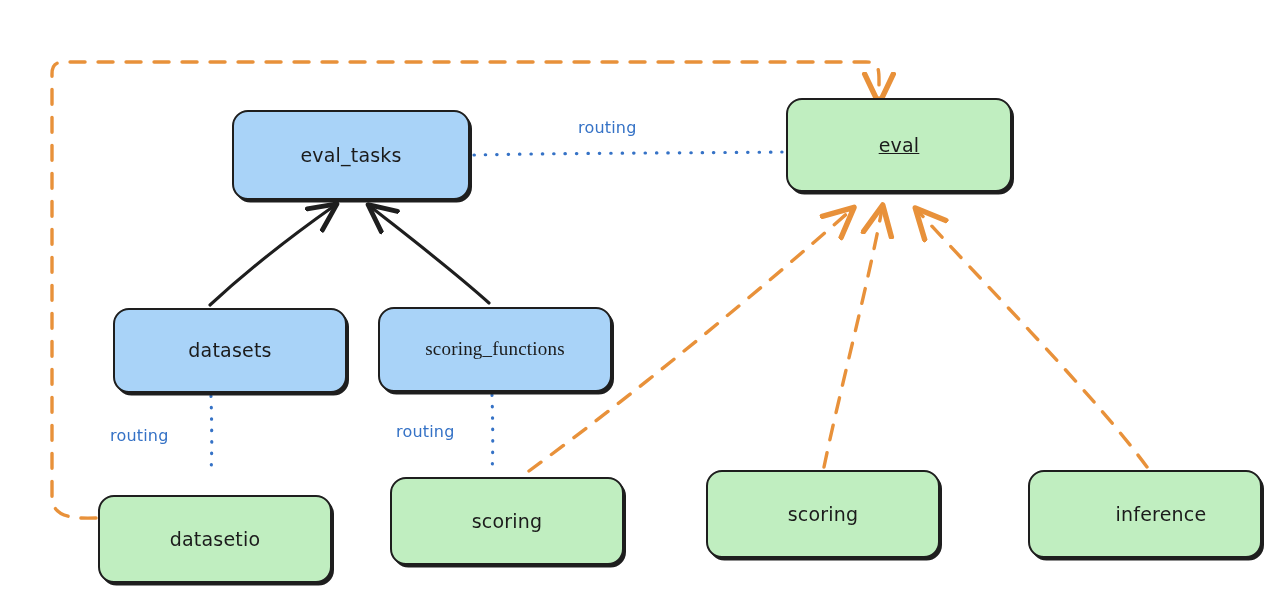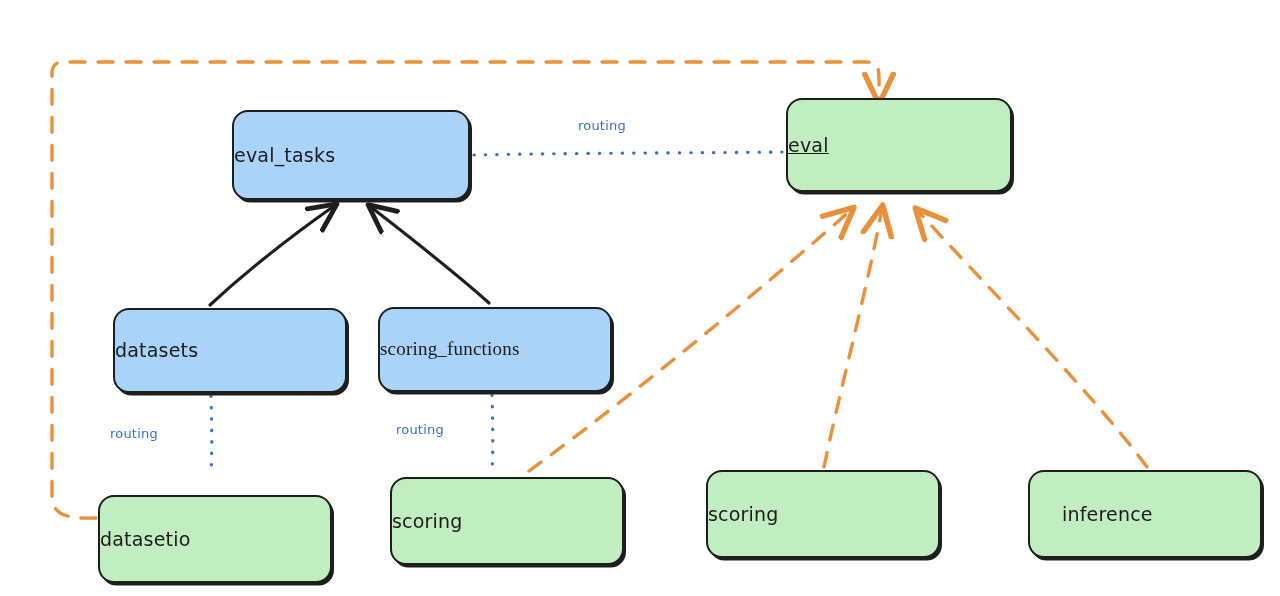--- a/index.html
+++ b/index.html
@@ -2,30 +2,30 @@
 <html><head>
 <meta charset="utf-8">
 <style>
   html,body{margin:0;padding:0;background:#ffffff;}
   body{width:1280px;height:596px;overflow:hidden;
        font-family:"DejaVu Sans","Liberation Sans",sans-serif;}
   #canvas{position:relative;width:1280px;height:596px;background:#fff;}
   #wires{position:absolute;inset:0;width:1280px;height:596px;}
 
   .node{position:absolute;box-sizing:border-box;
-        display:flex;align-items:center;justify-content:flex-start;
+        display:flex;align-items:center;justify-content:center;
         border:2.6px solid #1e1e1e;border-radius:16px;
         font-size:19px;color:#1b1b1b;letter-spacing:.2px;
         text-align:center;line-height:1.1;
         box-shadow:2.5px 3px 0 -0.5px #1e1e1e;}
   .node.blue{background:#a9d3f8;}
   .node.green{background:#c0eec0;}
   .node span{pointer-events:none;}
 
-  .edge-label{position:absolute;font-size:13px;color:#3572c6;
+  .edge-label{position:absolute;font-size:16px;color:#3572c6;
               white-space:nowrap;letter-spacing:.2px;}
 </style>
 </head>
 <body>
 
 <div id="canvas">
 
   <svg id="wires" viewBox="0 0 1280 596" xmlns="http://www.w3.org/2000/svg">
     <defs>
       <marker id="arrow-black" markerWidth="11" markerHeight="11" refX="8.2" refY="5" orient="auto" markerUnits="strokeWidth">

